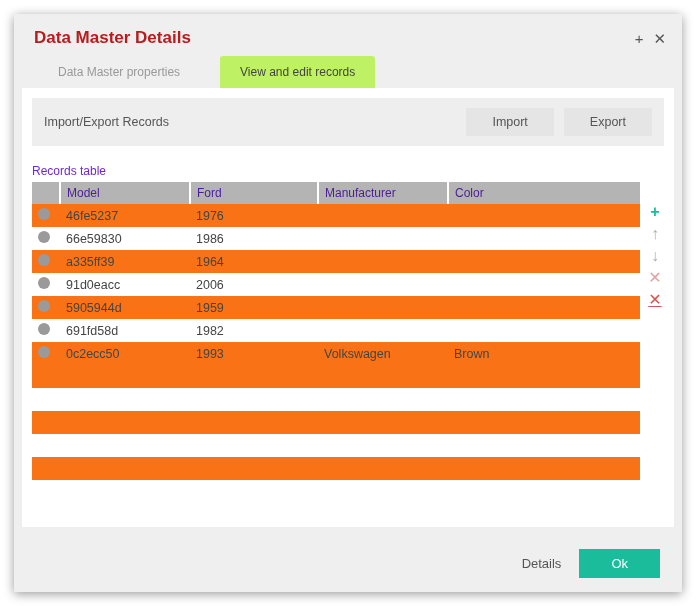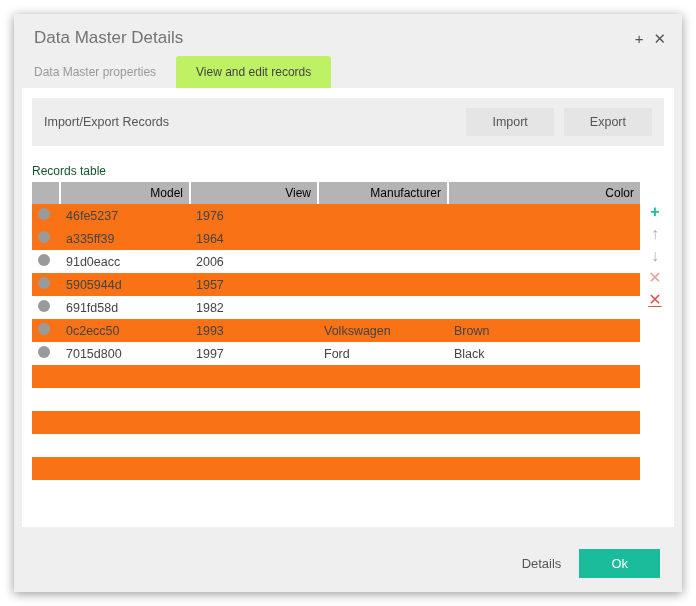--- a/index.html
+++ b/index.html
@@ -1,37 +1,37 @@
 <!DOCTYPE html>
 <html><head>
 <meta charset="utf-8">
 <style>
 * { box-sizing: border-box; margin: 0; padding: 0; }
 body { font-family: -apple-system, "Segoe UI", Arial, sans-serif; background: #fff; width: 696px; height: 606px; overflow: hidden; position: relative; }
 .window { position: absolute; left: 14px; top: 14px; right: 14px; bottom: 14px; background: #f0efef; box-shadow: 0 2px 10px rgba(0,0,0,0.4); display: flex; flex-direction: column; }
 .titlebar { display: flex; align-items: center; justify-content: space-between; padding: 14px 16px 8px 20px; }
-.titlebar h1 { font-size: 17px; font-weight: 400; color: #737373; }
+.titlebar h1 { font-size: 17px; font-weight: 700; color: #b91c1c; }
 .titlebar .win-icons { display: flex; gap: 10px; }
 .titlebar .win-icons span { cursor: pointer; color: #555; font-size: 15px; line-height: 1; }
-.tabs { display: flex; padding: 0 0; }
+.tabs { display: flex; padding: 0 24px; gap: 20px; }
 .tab { padding: 9px 20px; font-size: 12px; color: #999; cursor: pointer; }
 .tab.active { background: #bef264; color: #444; border-top-left-radius: 3px; border-top-right-radius: 3px; }
 .panel { background: #fff; margin: 0 8px 8px 8px; flex: 1; display: flex; flex-direction: column; padding: 10px 0 0 0; overflow: hidden; }
 .import-row { display: flex; align-items: center; justify-content: space-between; background: #efeeee; margin: 0 10px; padding: 10px 12px; }
 .import-row .lbl { font-size: 12.5px; color: #555; }
 .import-row .btns { display: flex; gap: 10px; }
 .btn-grey { background: #e6e5e5; border: none; color: #555; font-size: 12.5px; padding: 7px 26px; cursor: pointer; min-width: 85px; }
 .table-section { margin: 18px 10px 0 10px; flex: 1; display: flex; flex-direction: column; position: relative; }
-.table-label { font-size: 12px; color: #14532d; margin-bottom: 4px; }
+.table-label { font-size: 12px; color: #6d28d9; margin-bottom: 4px; }
 .table-wrap { display: flex; gap: 6px; flex: 1; }
 .table-main { flex: 1; position: relative; }
 .side-actions { width: 18px; display: flex; flex-direction: column; gap: 6px; padding-top: 22px; }
 .side-actions span { font-size: 16px; line-height: 1; text-align: center; cursor: pointer; }
 table { width: 100%; border-collapse: collapse; table-layout: fixed; }
-th { background: #b4b4b4; color: #000000; font-size: 12px; font-weight: 400; text-align: right; padding: 4px 6px; height: 18px; border-right: 2px solid #fff; }
+th { background: #b4b4b4; color: #4c1d95; font-size: 12px; font-weight: 400; text-align: left; padding: 4px 6px; height: 18px; border-right: 2px solid #fff; }
 th:last-child { border-right: none; }
 td { font-size: 12.5px; color: #444; padding: 4px 6px; height: 23px; border: none; white-space: nowrap; overflow: hidden; }
 tr.odd { background: #fff; }
 tr.even { background: #f97316; }
 .row-bullet { width: 12px; height: 12px; border-radius: 50%; background: #9a9a9a; display: inline-block; }
 col.c-dot { width: 28px; }
 col.c-model { width: 130px; }
 col.c-year { width: 128px; }
 col.c-mfr { width: 130px; }
 col.c-color { width: auto; }
@@ -77,74 +77,74 @@
               <col class="c-dot">
                 <col class="c-model">
                 <col class="c-year">
                 <col class="c-mfr">
                 <col class="c-color">
             </colgroup>
             <thead>
               <tr>
                 <th></th>
                 <th>Model</th>
-                <th>View</th>
+                <th>Ford</th>
                 <th>Manufacturer</th>
                 <th>Color</th>
               </tr>
             </thead>
             <tbody id="tbody">
                 <tr class="even">
                   <td><span class="row-bullet"></span></td>
                   <td>46fe5237</td>
                   <td>1976</td>
+                  <td></td>
+                  <td></td>
+                </tr>
+                <tr class="odd">
+                  <td><span class="row-bullet"></span></td>
+                  <td>66e59830</td>
+                  <td>1986</td>
                   <td></td>
                   <td></td>
                 </tr>
                 <tr class="even">
                   <td><span class="row-bullet"></span></td>
                   <td>a335ff39</td>
                   <td>1964</td>
                   <td></td>
                   <td></td>
                 </tr>
                 <tr class="odd">
                   <td><span class="row-bullet"></span></td>
                   <td>91d0eacc</td>
                   <td>2006</td>
                   <td></td>
                   <td></td>
                 </tr>
                 <tr class="even">
                   <td><span class="row-bullet"></span></td>
                   <td>5905944d</td>
-                  <td>1957</td>
+                  <td>1959</td>
                   <td></td>
                   <td></td>
                 </tr>
                 <tr class="odd">
                   <td><span class="row-bullet"></span></td>
                   <td>691fd58d</td>
                   <td>1982</td>
                   <td></td>
                   <td></td>
                 </tr>
                 <tr class="even">
                   <td><span class="row-bullet"></span></td>
                   <td>0c2ecc50</td>
                   <td>1993</td>
                   <td>Volkswagen</td>
                   <td>Brown</td>
-                </tr>
-                <tr class="odd">
-                  <td><span class="row-bullet"></span></td>
-                  <td>7015d800</td>
-                  <td>1997</td>
-                  <td>Ford</td>
-                  <td>Black</td>
                 </tr>
                 <tr class="even">
                   <td></td>
                   <td></td>
                   <td></td>
                   <td></td>
                   <td></td>
                 </tr>
                 <tr class="odd">
                   <td></td>

